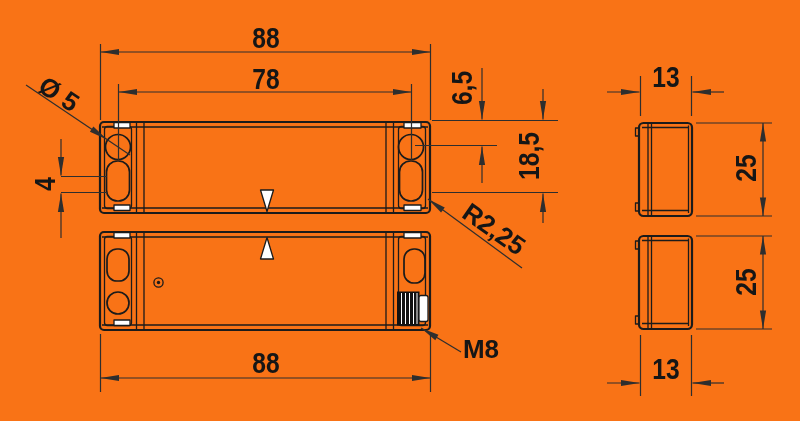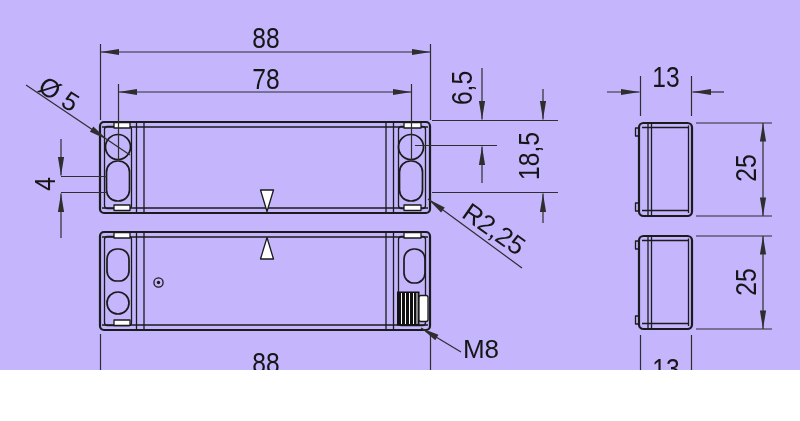--- a/index.html
+++ b/index.html
@@ -1,16 +1,16 @@
 <!DOCTYPE html>
 <html><head>
 <meta charset="utf-8">
 <style>
   html,body{margin:0;padding:0;background:#ffffff;}
-  .stage{width:800px;height:370px;background:#c4b5fd;position:relative;overflow:hidden;}
+  .stage{width:800px;height:421px;background:#f97316;position:relative;overflow:hidden;font-weight:bold;}
   svg{display:block;}
   .obj{fill:none;stroke:#1b1b1b;stroke-width:2.2;stroke-linejoin:round;stroke-linecap:round;}
   .obj-thin{fill:none;stroke:#1b1b1b;stroke-width:1.3;stroke-linejoin:round;}
   .obj-med{fill:none;stroke:#1b1b1b;stroke-width:1.7;stroke-linejoin:round;}
   .whitefill{fill:#ffffff;}
   .dim{fill:none;stroke:#2e2e2e;stroke-width:1.2;stroke-linecap:butt;}
   .dim-text{font-family:"Liberation Sans",sans-serif;font-size:30px;fill:#161616;
             text-anchor:middle;dominant-baseline:central;}
   .leader-text{font-family:"Liberation Sans",sans-serif;font-size:26px;fill:#161616;
             text-anchor:middle;dominant-baseline:central;}

